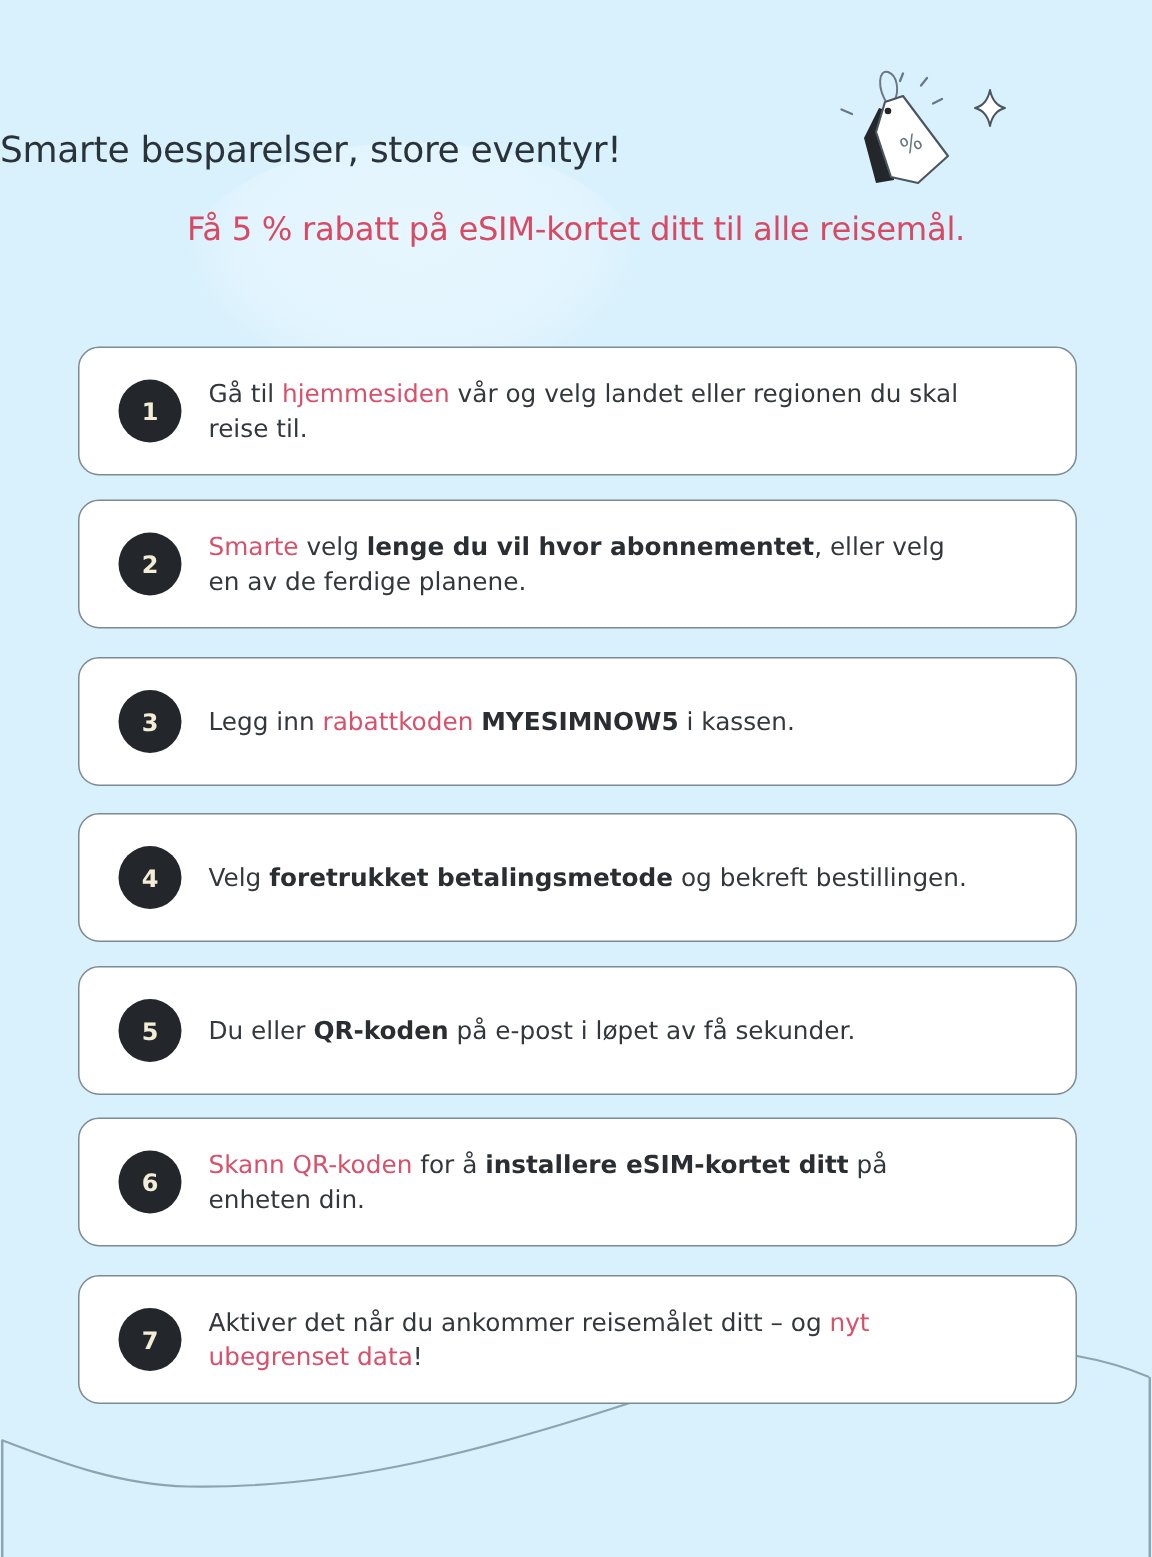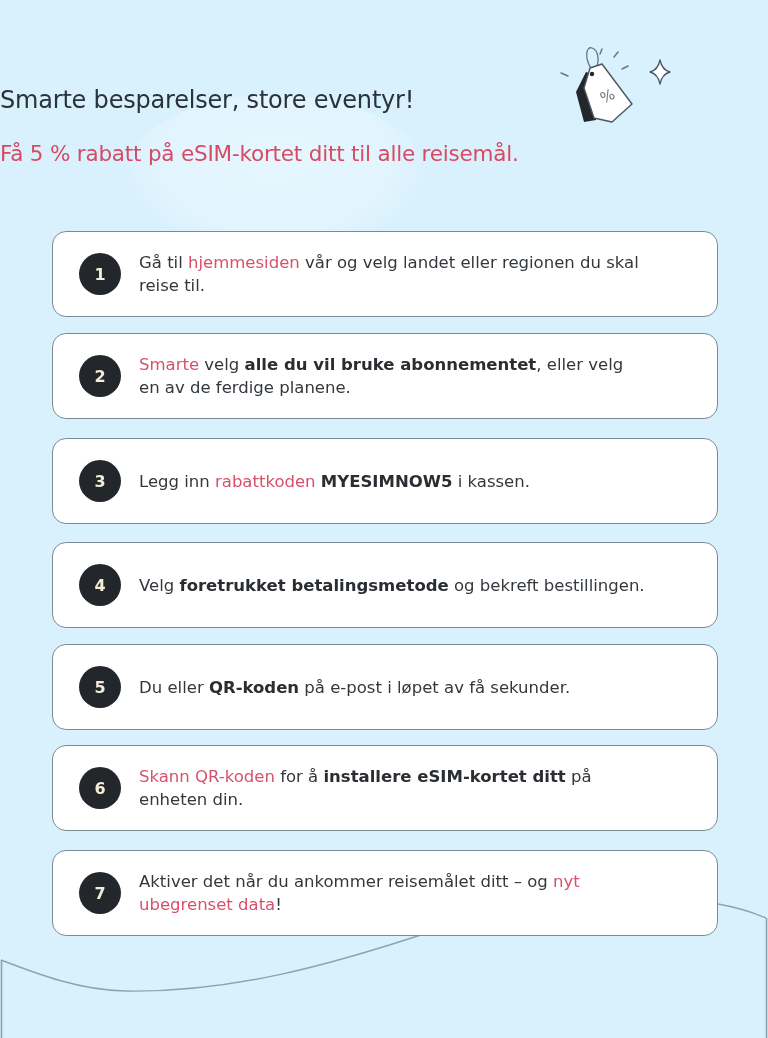--- a/index.html
+++ b/index.html
@@ -13,21 +13,21 @@
     position:absolute; left:125px; top:95px; width:300px; height:160px;
     background:radial-gradient(ellipse at 50% 40%, #e6f6fe 0%, #e2f4fe 55%, rgba(226,244,254,0) 72%);
     border-radius:50%;
   }
   .bg-lines { position:absolute; left:0; top:0; width:768px; height:1038px; }
   .title {
     position:absolute; left:0; width:730px; top:76px; text-align:left;
     font-size:24px; color:#2a323a; letter-spacing:-0.2px;margin-top:10px;
   }
   .subtitle {
-    position:absolute; left:0; width:768px; top:141px; 
+    position:absolute; left:0; width:768px; top:141px; text-align:center;
     font-size:21.5px; color:#d84a63; letter-spacing:-0.2px;
   }
   .tag-icon { position:absolute; left:556px; top:40px; width:130px; height:90px; }
   .steps { position:absolute; left:52px; top:231px; width:666px; }
   .step {
     position:absolute; left:0; width:664px; height:84px;
     background:#ffffff; border:1px solid #7d8a92; border-radius:14px;
     display:flex; align-items:center;
   }
   .num {
@@ -77,21 +77,21 @@
 
 <div class="subtitle">Få 5 % rabatt på eSIM-kortet ditt til alle reisemål.</div>
 
 <div class="steps">
   <div class="step" style="top:0px">
     <div class="num">1</div>
     <div class="text"><span class="">Gå til </span><span class="hl">hjemmesiden</span><span class=""> vår og velg landet eller regionen du skal reise til.</span></div>
   </div>
   <div class="step" style="top:102px">
     <div class="num">2</div>
-    <div class="text"><span class="hl">Smarte</span><span class=""> velg </span><span class="b">alle du vil bruke abonnementet</span><span class="">, eller velg en av de ferdige planene.</span></div>
+    <div class="text"><span class="hl">Smarte</span><span class=""> velg </span><span class="b">lenge du vil hvor abonnementet</span><span class="">, eller velg en av de ferdige planene.</span></div>
   </div>
   <div class="step" style="top:207px">
     <div class="num">3</div>
     <div class="text"><span class="">Legg inn </span><span class="hl">rabattkoden</span><span class=""> </span><span class="b">MYESIMNOW5</span><span class=""> i kassen.</span></div>
   </div>
   <div class="step" style="top:311px">
     <div class="num">4</div>
     <div class="text"><span class="">Velg </span><span class="b">foretrukket betalingsmetode</span><span class=""> og bekreft bestillingen.</span></div>
   </div>
   <div class="step" style="top:413px">

